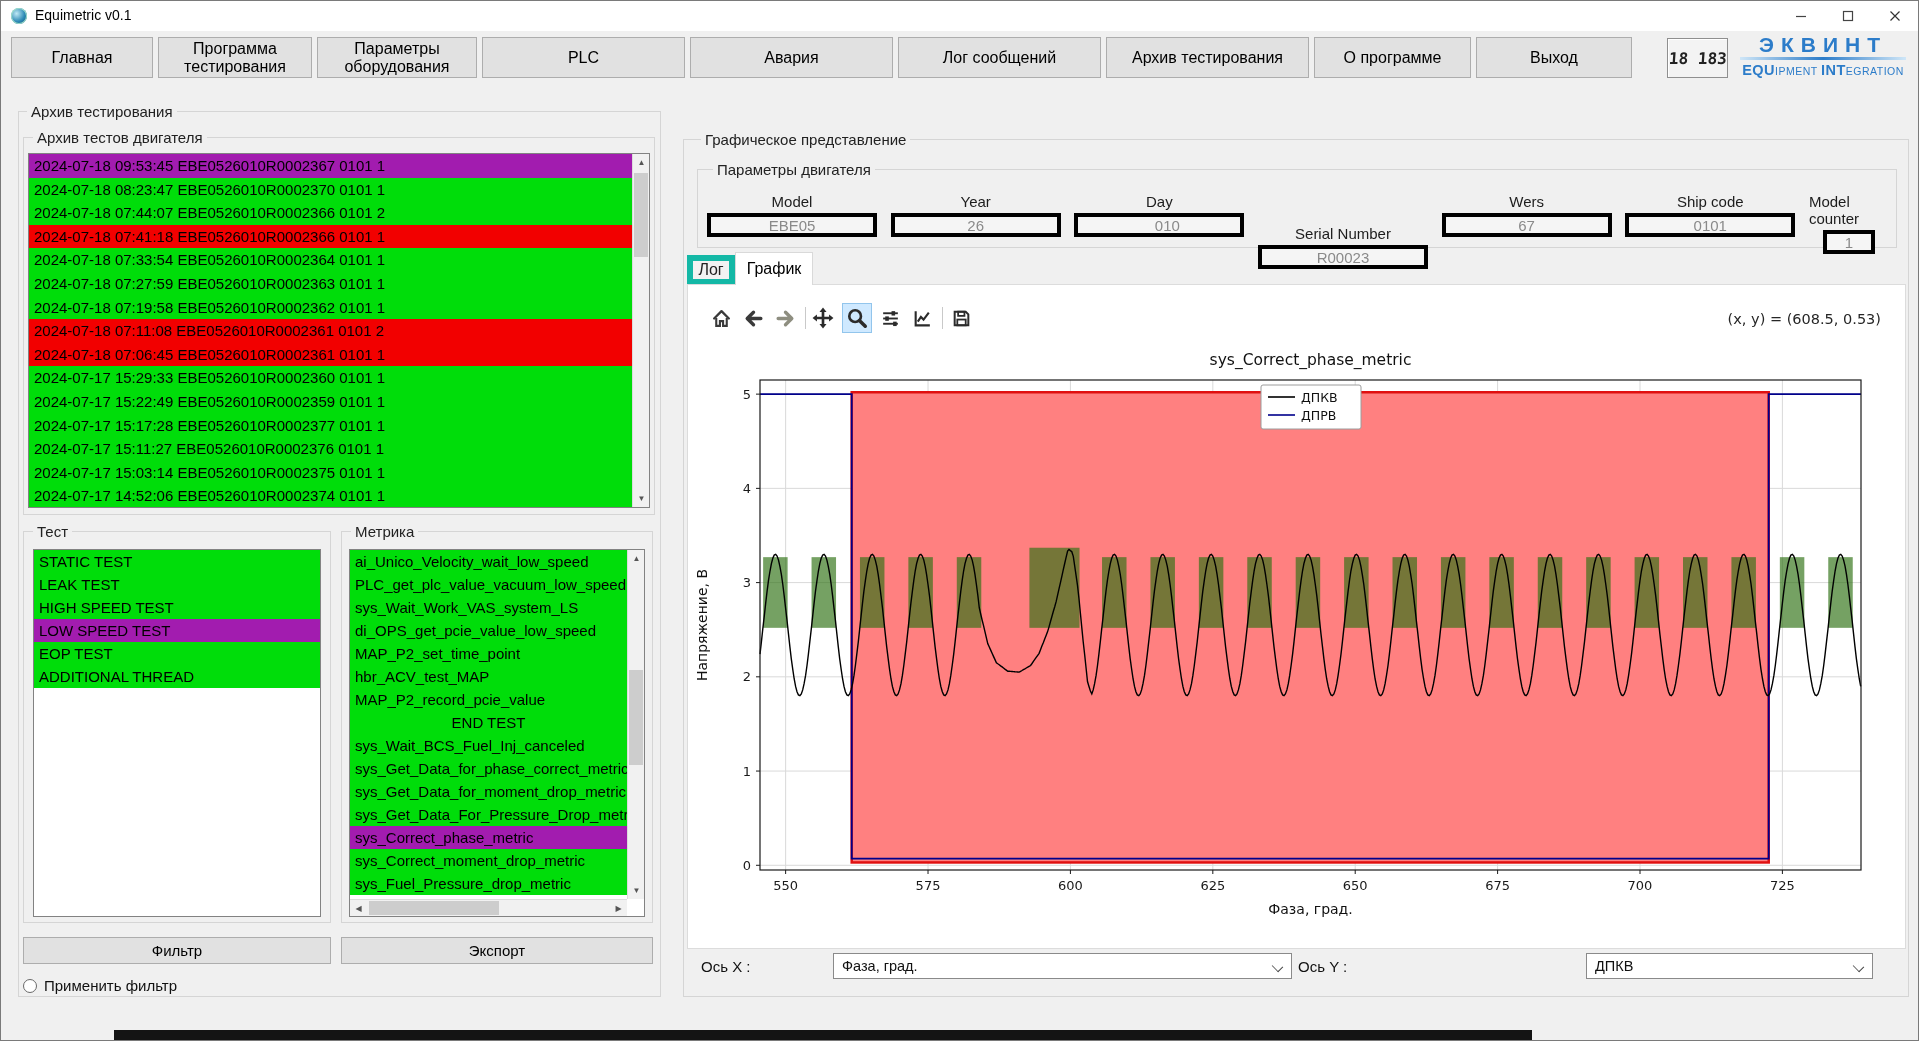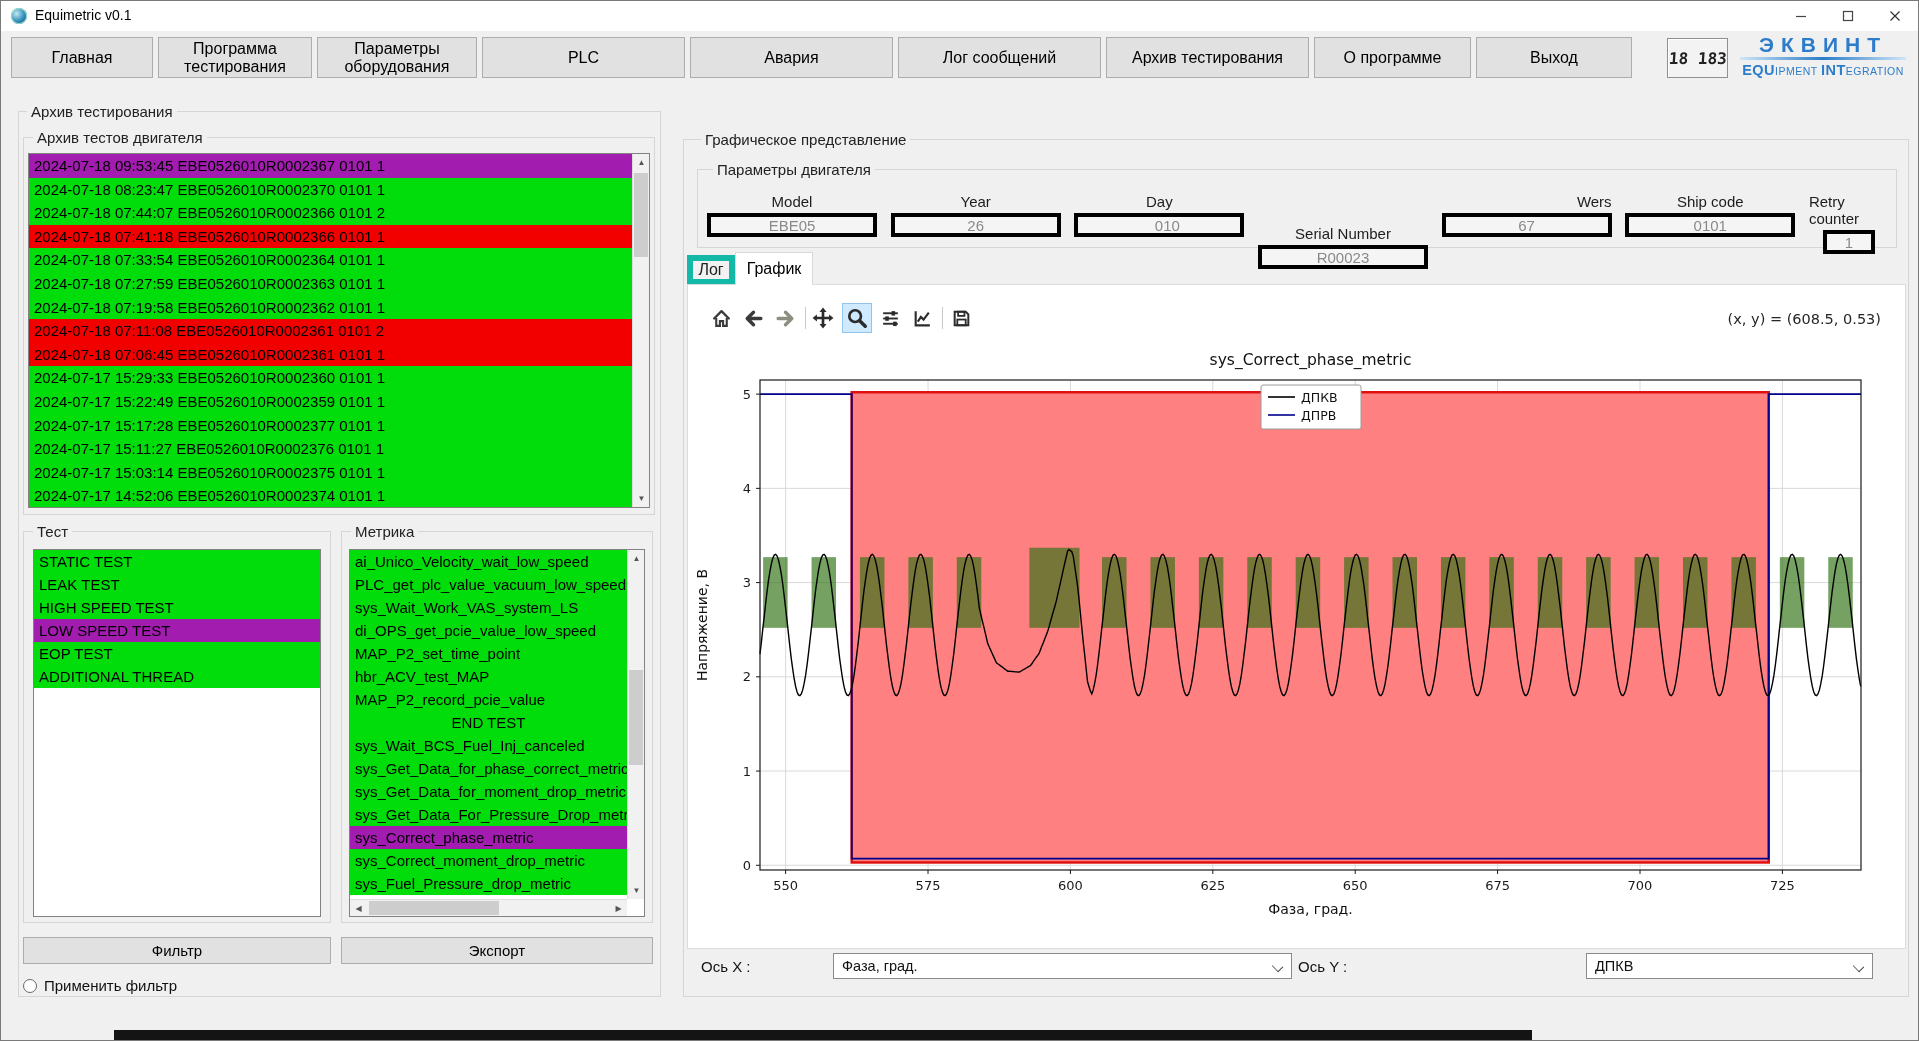--- a/index.html
+++ b/index.html
@@ -208,30 +208,30 @@
         <div class="fbox" style="width: 100%;">26</div>
       </div>
       <div class="field" style="width: 170px;">
         <div class="flabel">Day</div>
         <div class="fbox" style="width: 100%; padding-left: 16px;">010</div>
       </div>
       <div class="field" style="width: 170px; margin-top: 32px;">
         <div class="flabel">Serial Number</div>
         <div class="fbox" style="width: 100%;">R00023</div>
       </div>
-      <div class="field" style="width: 170px; align-items: flex-end;">
+      <div class="field" style="width: 170px;">
         <div class="flabel">Wers</div>
         <div class="fbox" style="width: 100%;">67</div>
       </div>
       <div class="field" style="width: 170px;">
         <div class="flabel">Ship code</div>
         <div class="fbox" style="width: 100%;">0101</div>
       </div>
       <div class="field" style="width: 80px;">
-        <div class="flabel">Retry counter</div>
+        <div class="flabel">Model counter</div>
         <div class="fbox" style="width: 52px;">1</div>
       </div>
     </div>
 
   <div class="tab inactive" style="left:686px;top:254px;width:48px;height:30px;">Лог</div>
   <div class="tab active" style="left:734px;top:251px;width:78px;height:33px;">График</div>
   <div class="chartpanel"></div>
 
   <div class="mplicon" style="left:708px;">
     <svg width="21" height="21" viewBox="0 0 20 20">

